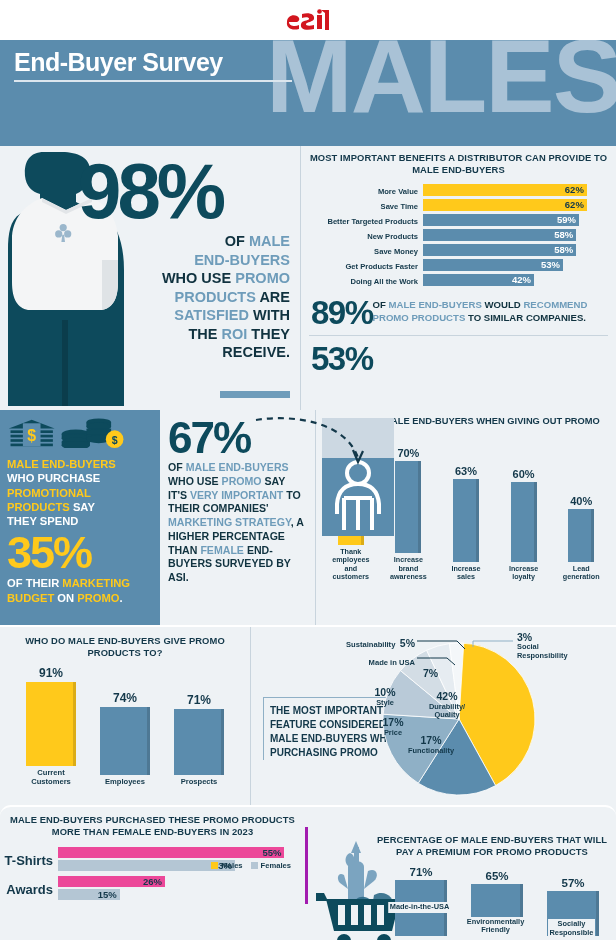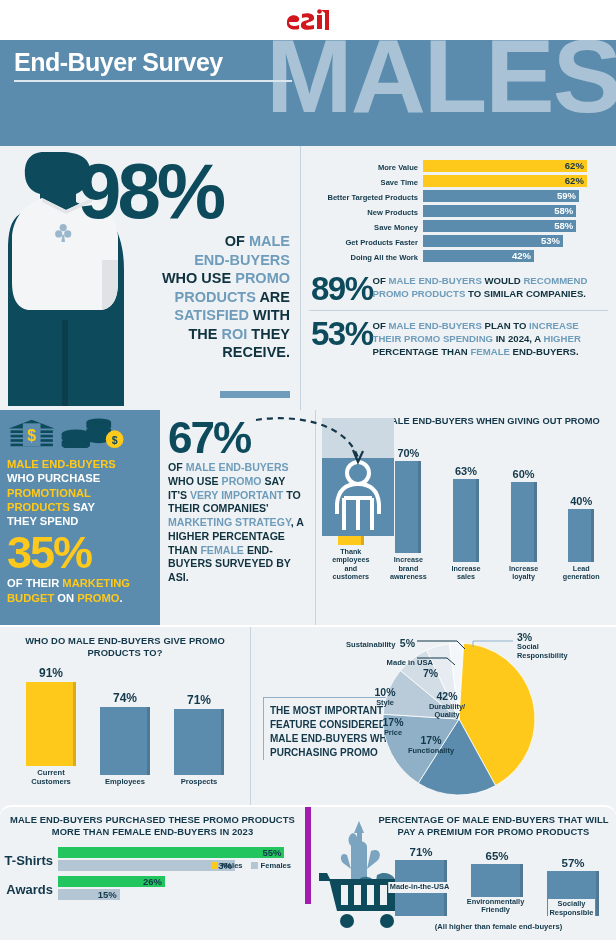--- a/index.html
+++ b/index.html
@@ -92,27 +92,27 @@
   .vb2-bar { width:50px; margin:0 auto; border-right:3px solid rgba(0,0,0,0.14); }
   .vb2-bar.y { background:#ffc91b; }
   .vb2-bar.b { background:#5b8cad; }
   .vb2-cap { font-size:7.6px; font-weight:bold; color:#13384a; line-height:1.15; margin-top:3px; }
   .pie-cap { position:absolute; left:12px; top:70px; width:140px; font-size:10px; font-weight:bold;
              color:#13384a; line-height:1.4; border-left:1px solid #8fb0c6; border-top:1px solid #8fb0c6; padding:6px 0 0 6px;}
 
   
   .sec4 { display:flex; height:99px; background:#eef2f5; border-top:2px solid #ffffff;border-radius:11px; }
   .sec4-l { width:305px; padding-top:7px; position:relative; }
-  .sec4-r { width:311px; border-left:6px solid #a21caf; position:relative; padding-top:7px; }
+  .sec4-r { width:311px; border-left:3px solid #a21caf; position:relative; padding-top:7px;margin-top:20px; }
   .mf-rows { margin-top:9px; }
   .mf-group { margin-bottom:3px; display:flex; align-items:center; }
   .mf-label { width:58px; text-align:right; font-size:13px; font-weight:bold; color:#13384a; padding-right:5px; }
   .mf-bars { flex:1; }
   .mf-bar { height:11px; display:flex; align-items:center; justify-content:flex-end; padding-right:3px; margin-bottom:2px; }
-  .mf-bar.m { background:#22c55e; }
+  .mf-bar.m { background:#ec4899; }
   .mf-bar.f { background:#b4c6d4; }
   .mf-val { font-size:9.5px; font-weight:bold; color:#13384a; }
   .legend { position:absolute; right:14px; bottom:34px; display:flex; gap:8px; align-items:center; }
   .lg { display:flex; align-items:center; gap:3px; font-size:7.6px; font-weight:bold; color:#13384a; }
   .lg-sw { width:7px; height:7px; }
   .lg-sw.m { background:#ffc91b; }
   .lg-sw.f { background:#b4c6d4; }
 
   .prem-bars { display:flex; justify-content:flex-end; align-items:flex-end; height:74px; padding:0 12px 0 0; margin-top:4px; gap:14px; }
   .pb { width:62px; text-align:center; position:relative; }
@@ -169,20 +169,21 @@
         <span>WHO USE </span><span class="hl">PROMO</span><br>
         <span class="hl">PRODUCTS</span><span> ARE</span><br>
         <span class="hl">SATISFIED</span><span> WITH</span><br>
         <span>THE </span><span class="hl">ROI</span><span> THEY</span><br>
         <span>RECEIVE.</span>
       </div>
       <div class="s1-rule"></div>
     </div>
 
     <div class="sec1-right">
+      <div class="chart-title">MOST IMPORTANT BENEFITS A DISTRIBUTOR CAN PROVIDE TO MALE END-BUYERS</div>
       <div class="hbars" id="benefits-bars">
           <div class="hbar-row">
             <div class="hbar-label">More Value</div>
             <div class="hbar-track">
               <div class="hbar-fill y" style="width: 88.5714%;">
                 <span class="hbar-val">62%</span>
               </div>
             </div>
           </div>
           <div class="hbar-row">
@@ -234,21 +235,20 @@
             </div>
           </div>
         </div>
 
       <div class="stat">
         <div class="stat-num">89%</div>
         <div class="stat-txt" id="stat0-txt"><span>OF </span><span class="hl">MALE END-BUYERS</span><span> WOULD </span><span class="hl">RECOMMEND PROMO PRODUCTS</span><span> TO SIMILAR COMPANIES.</span></div>
       </div>
       <div class="stat">
         <div class="stat-num">53%</div>
-        <div class="stat-txt" id="stat1-txt"><span>OF </span><span class="hl">MALE END-BUYERS</span><span> PLAN TO </span><span class="hl">INCREASE THEIR PROMO SPENDING</span><span> IN 2024, A </span><span class="hl">HIGHER</span><span> PERCENTAGE THAN </span><span class="hl">FEMALE</span><span> END-BUYERS.</span></div>
       </div>
     </div>
   </div>
 
   <div class="sec2">
     <div class="sec2-a">
       <svg class="money-icons" viewBox="0 0 140 34">
         <path d="M28 2 L54 12 L2 12 Z" fill="#0d4a5c"></path>
         <rect x="4" y="14" width="48" height="3" fill="#0d4a5c"></rect>
         <rect x="4" y="19" width="48" height="3" fill="#0d4a5c"></rect>
@@ -385,21 +385,21 @@
           <div style="position: absolute; left: 142px; top: 100px; transform: translate(-50%, -50%); text-align: center; font-weight: bold; color: rgb(19, 56, 74); line-height: 1.1;">
             <div style="font-size:10.5px">17%</div>
             <div style="font-size:7.4px">Price</div>
           </div>
           <div style="position: absolute; left: 134px; top: 70px; transform: translate(-50%, -50%); text-align: center; font-weight: bold; color: rgb(19, 56, 74); line-height: 1.1;">
             <div style="font-size:10.5px">10%</div>
             <div style="font-size:7.4px">Style</div>
           </div>
           <div style="position: absolute; left: 172px; top: 40px; font-size: 10.5px; font-weight: bold; color: rgb(19, 56, 74);">7%</div>
           <div style="position: absolute; left: 14px; top: 6px; width: 150px; text-align: right; font-weight: bold; color: rgb(19, 56, 74);"><span style="font-size:7.6px">Sustainability</span> <span style="font-size:10.5px">5%</span></div>
-          <div style="position: absolute; left: 60px; top: 24px; width: 122px; text-align: right; font-weight: bold; color: rgb(19, 56, 74);"><span style="font-size:7.6px">Made in USA</span></div>
+          <div style="position: absolute; left: 42px; top: 24px; width: 122px; text-align: right; font-weight: bold; color: rgb(19, 56, 74);"><span style="font-size:7.6px">Made in USA</span></div>
           <div style="position: absolute; left: 266px; top: 4px; width: 90px; text-align: left; font-weight: bold; color: rgb(19, 56, 74);">
             <div style="font-size:10.5px">3%</div>
             <div style="font-size:7.4px;line-height:1.15">Social<br>Responsibility</div>
           </div>
         </div>
     <svg style="position:absolute;left:0;top:0;width:366px;height:180px;pointer-events:none" viewBox="0 0 366 180">
           <path d="M166 14 L206 14 L214 22" stroke="#13384a" stroke-width="1" fill="none"></path>
           <path d="M166 31 L196 31 L204 38" stroke="#13384a" stroke-width="1" fill="none"></path>
           <path d="M222 20 L222 14 L262 14" stroke="#8fb0c6" stroke-width="1" fill="none"></path>
         </svg>

